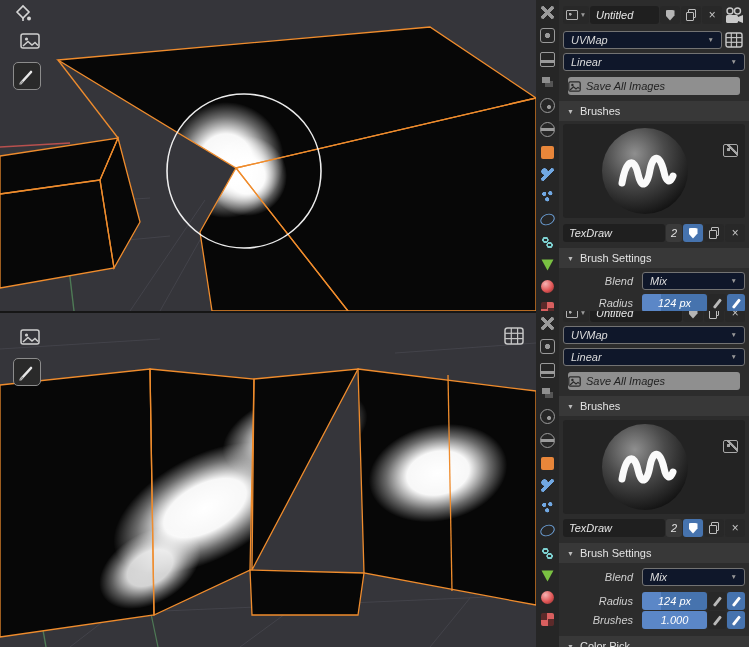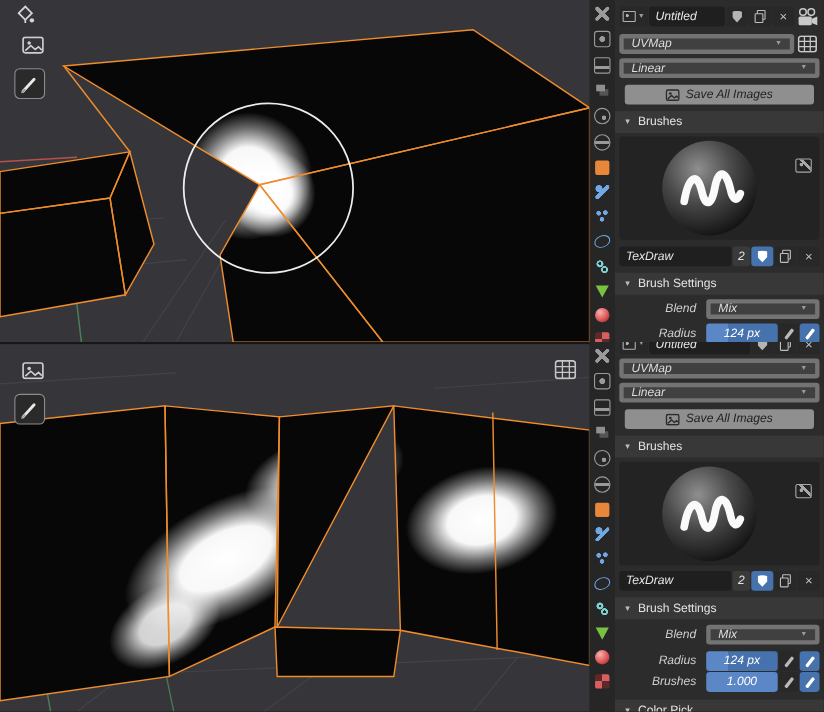--- a/index.html
+++ b/index.html
@@ -43,30 +43,30 @@
   .ti-physics{border:1.5px solid #71a8e3;border-radius:50%;transform:rotate(-22deg) scaleY(.72);}
   .ti-constraints{background:radial-gradient(circle at 34% 30%,transparent 1.4px,#7dd0d0 1.4px 3px,transparent 3.4px),
                   radial-gradient(circle at 66% 70%,transparent 1.4px,#7dd0d0 1.4px 3px,transparent 3.4px);}
   .ti-data{background:#7ac142;clip-path:polygon(4% 12%,96% 12%,50% 96%);}
   .ti-material{background:radial-gradient(circle at 35% 30%,#f5b2b2,#e05656 55%,#7e2727);border-radius:50%;}
   .ti-texture{background:conic-gradient(#d95f5f 0 25%,#5c2a2a 25% 50%,#d95f5f 50% 75%,#5c2a2a 75%);}
   
   .row{position:absolute;left:4px;right:4px;height:18px;display:flex;gap:1px;}
   .row>*{border-radius:3px;font-style:italic;}
   .name-field{flex:1;background:#1f1f1f;display:flex;align-items:center;padding:0 6px;color:#e6e6e6;min-width:0;}
-  .drop{flex:1;background:#404040;border:4px solid #737373;display:flex;align-items:center;
+  .drop{flex:1;background:#0f172a;border:1px solid #737373;display:flex;align-items:center;
         justify-content:space-between;padding:0 7px;color:#dcdcdc;min-width:0;}
   .caret{font-size:6.5px;color:#9a9a9a;line-height:1;}
   .browse{width:26px;background:#282828;display:flex;align-items:center;justify-content:center;gap:2px;}
   .fbtn{width:20px;background:#282828;display:flex;align-items:center;justify-content:center;color:#bdbdbd;}
   .fbtn.active{background:#4673ae;color:#ffffff;}
   .ibtn{width:22px;background:transparent;display:flex;align-items:center;justify-content:center;}
   .x{font-size:12px;color:#c5c5c5;line-height:1;}
   .count{width:16px;background:#3a3a3a;display:flex;align-items:center;justify-content:center;color:#e2e2e2;}
-  .btn-gray{flex:1;background:#8f8f8f;color:#222;display:flex;align-items:center;justify-content:center;gap:5px;font-size:11px;}
+  .btn-gray{flex:1;background:#8f8f8f;color:#222;display:flex;align-items:center;gap:5px;font-size:11px;}
   .hdr{position:absolute;left:0;right:0;height:20px;background:#383838;display:flex;align-items:center;
        gap:6px;padding-left:8px;color:#e3e3e3;}
   .tri{font-size:7px;color:#bdbdbd;line-height:1;}
   .lbl{width:70px;text-align:right;padding-right:8px;color:#cfcfcf;display:flex;align-items:center;justify-content:flex-end;}
   .slider{flex:1;color:#fff;display:flex;align-items:center;justify-content:center;
           background:linear-gradient(to right,#5b87c7 0 30%,#4673ae 30%);}
   .slider.full{background:#5b87c7;}
   .sbtn{width:18px;background:#282828;display:flex;align-items:center;justify-content:center;}
   .sbtn.blue{background:#4673ae;}
   .ic-pen{width:2.5px;height:11px;border-radius:1px;background:#b9b9b9;transform:rotate(38deg);display:block;}

